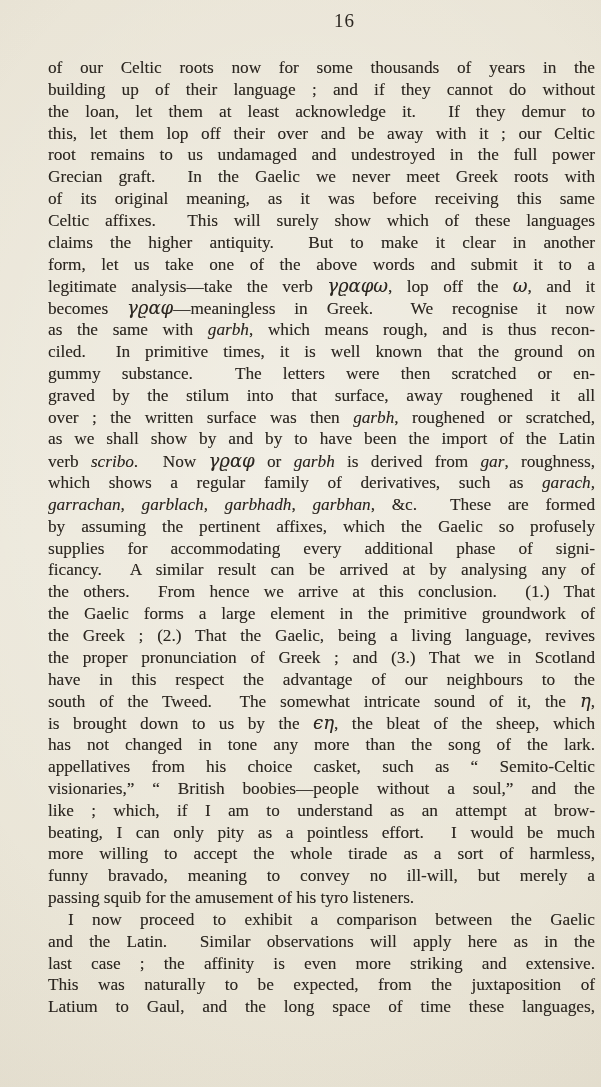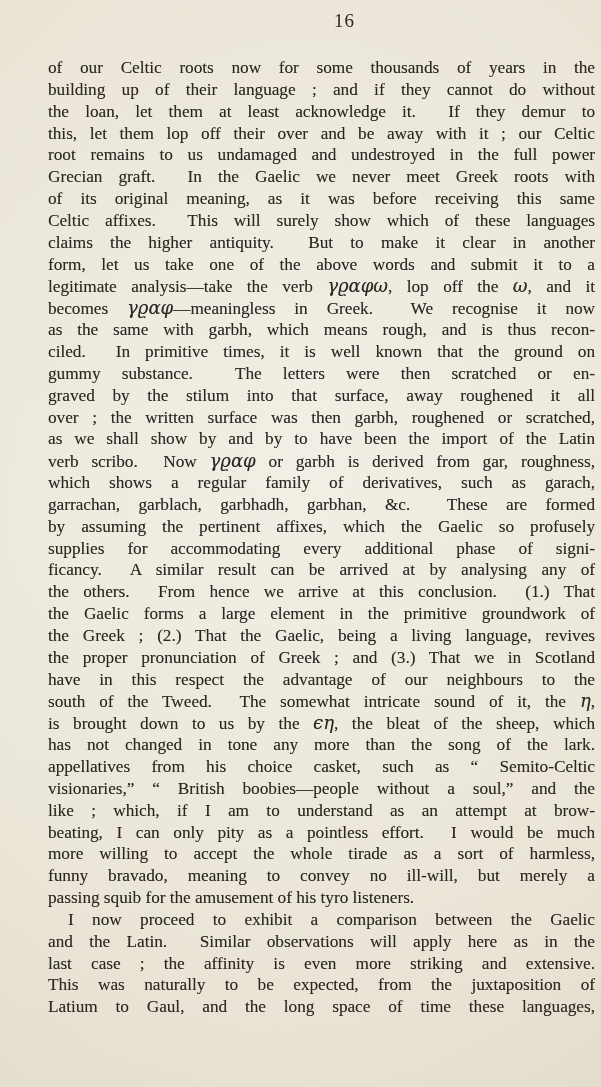--- a/index.html
+++ b/index.html
@@ -47,20 +47,21 @@
     text-align-last: justify;
     text-shadow: 0.2px 0.2px 0.3px rgba(43,38,32,0.35);
   }
   .line.no-fill {
     text-align-last: left;
   }
   .line.indent {
     text-indent: 20px;
   }
   .italic {
+    font-style: italic;
   }
   .greek {
     font-style: italic;
     font-family: "DejaVu Serif", serif;
     font-size: 18px;
   }
 </style>
 </head>
 <body>
 

